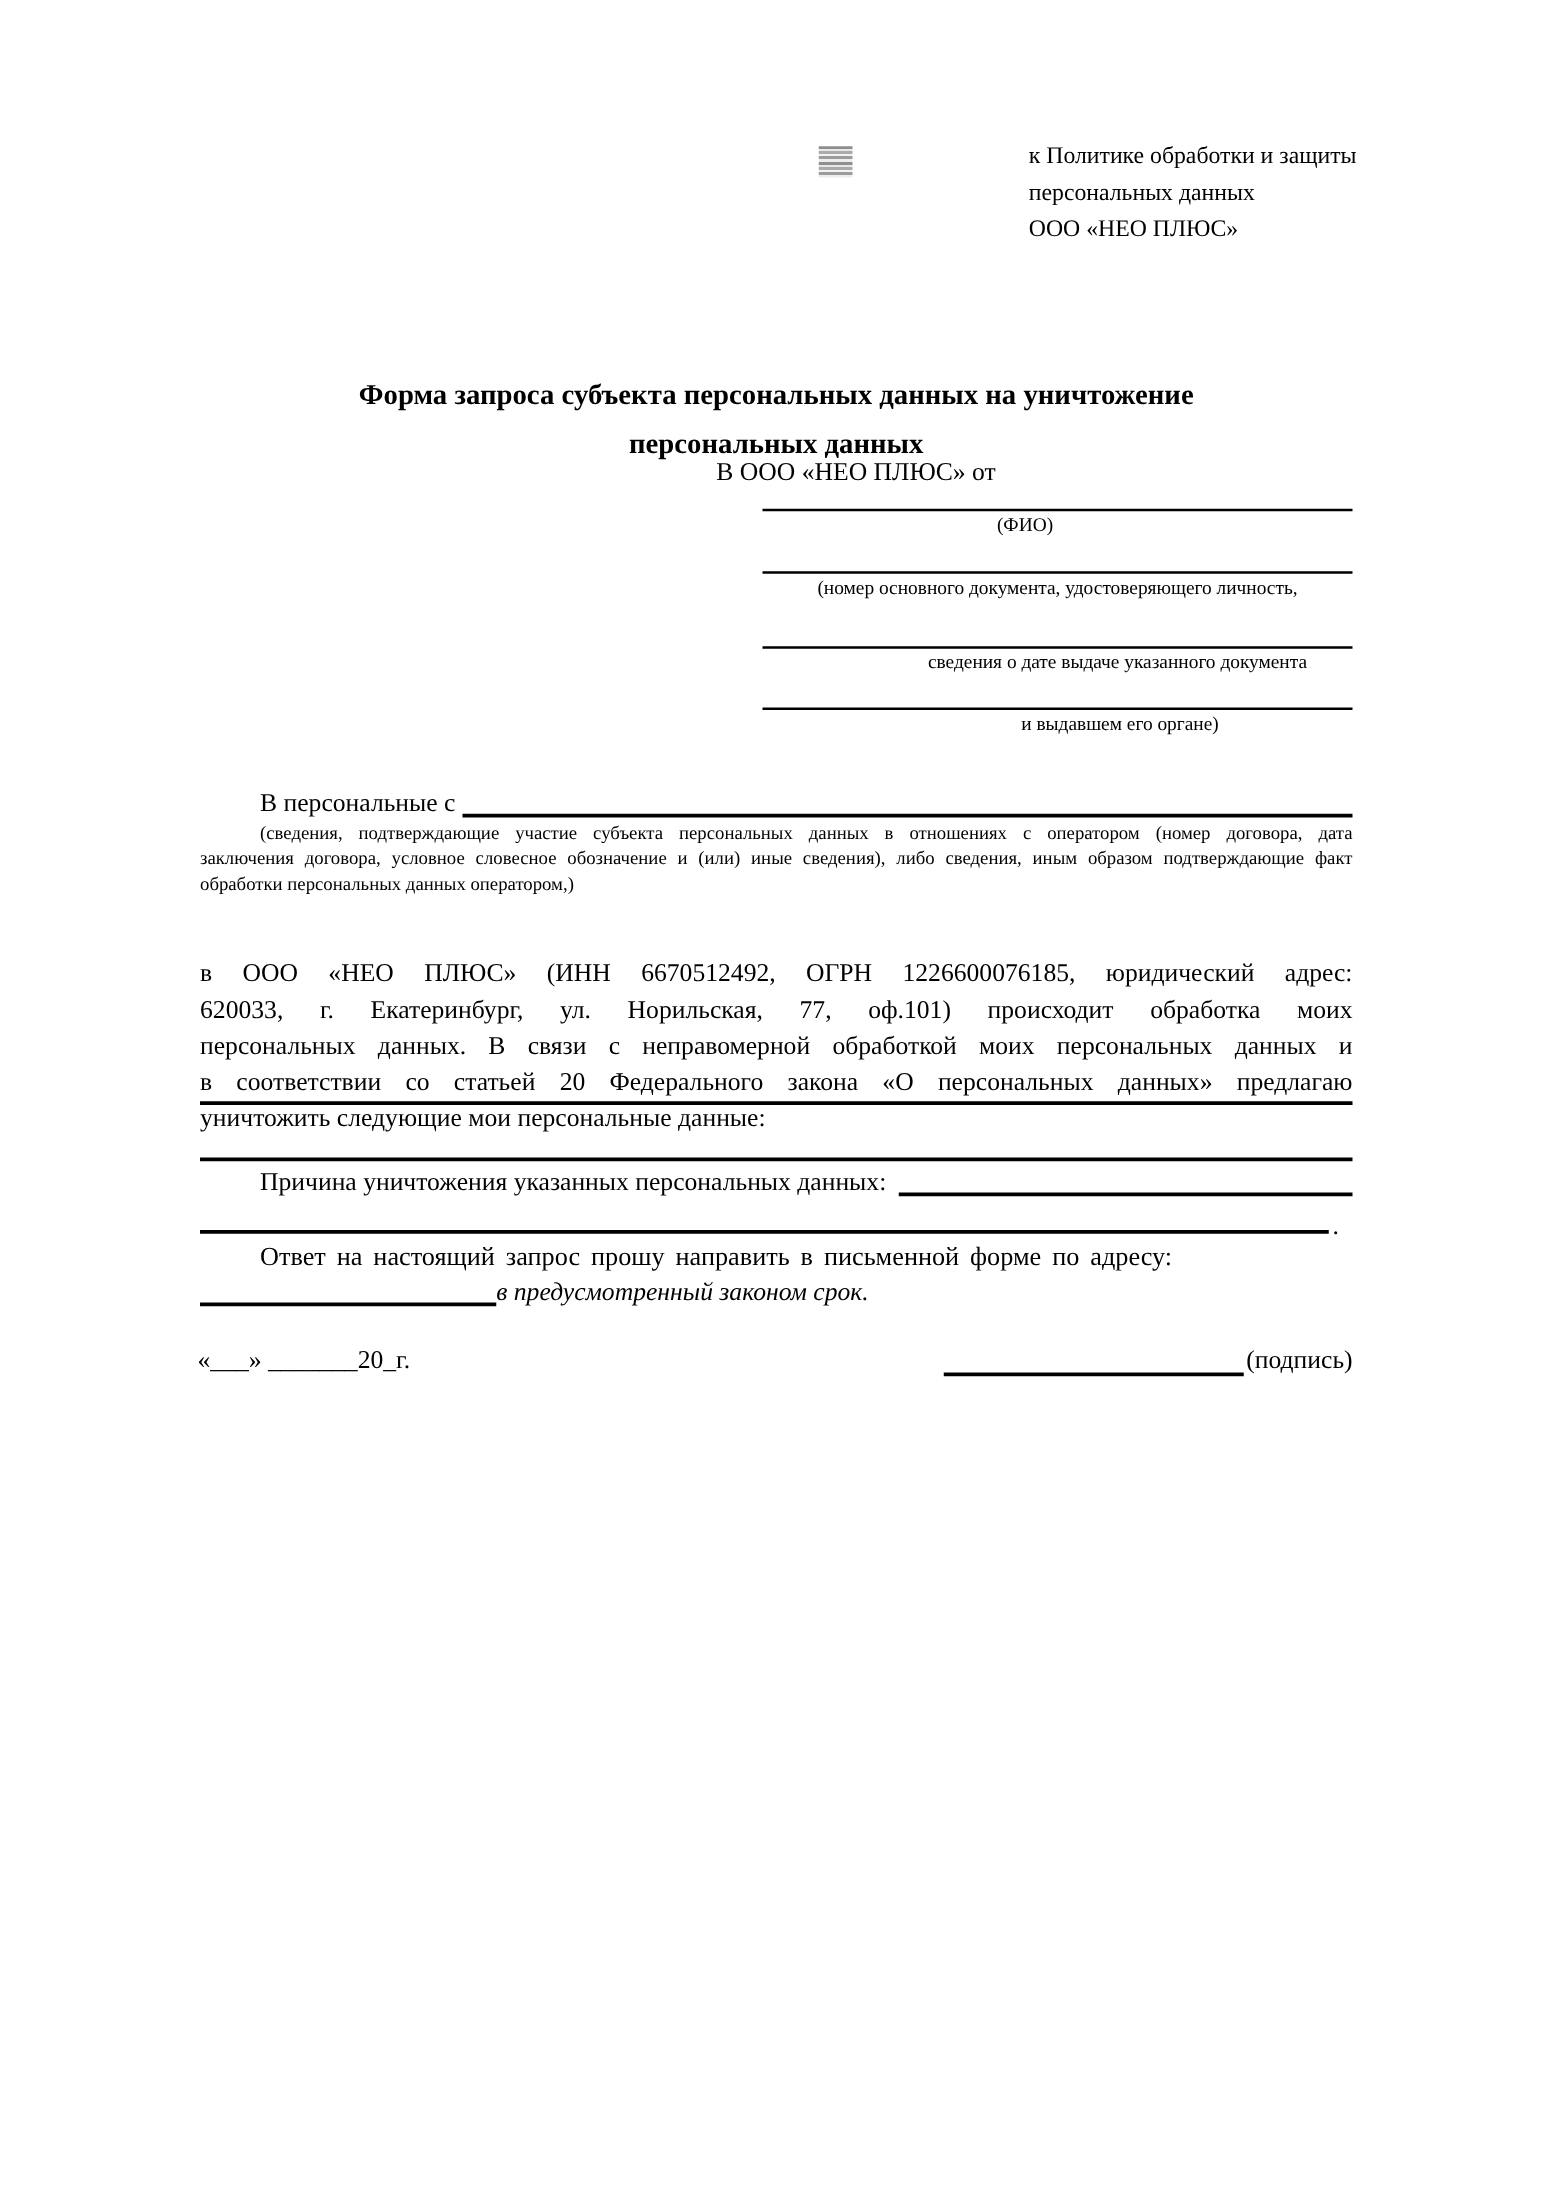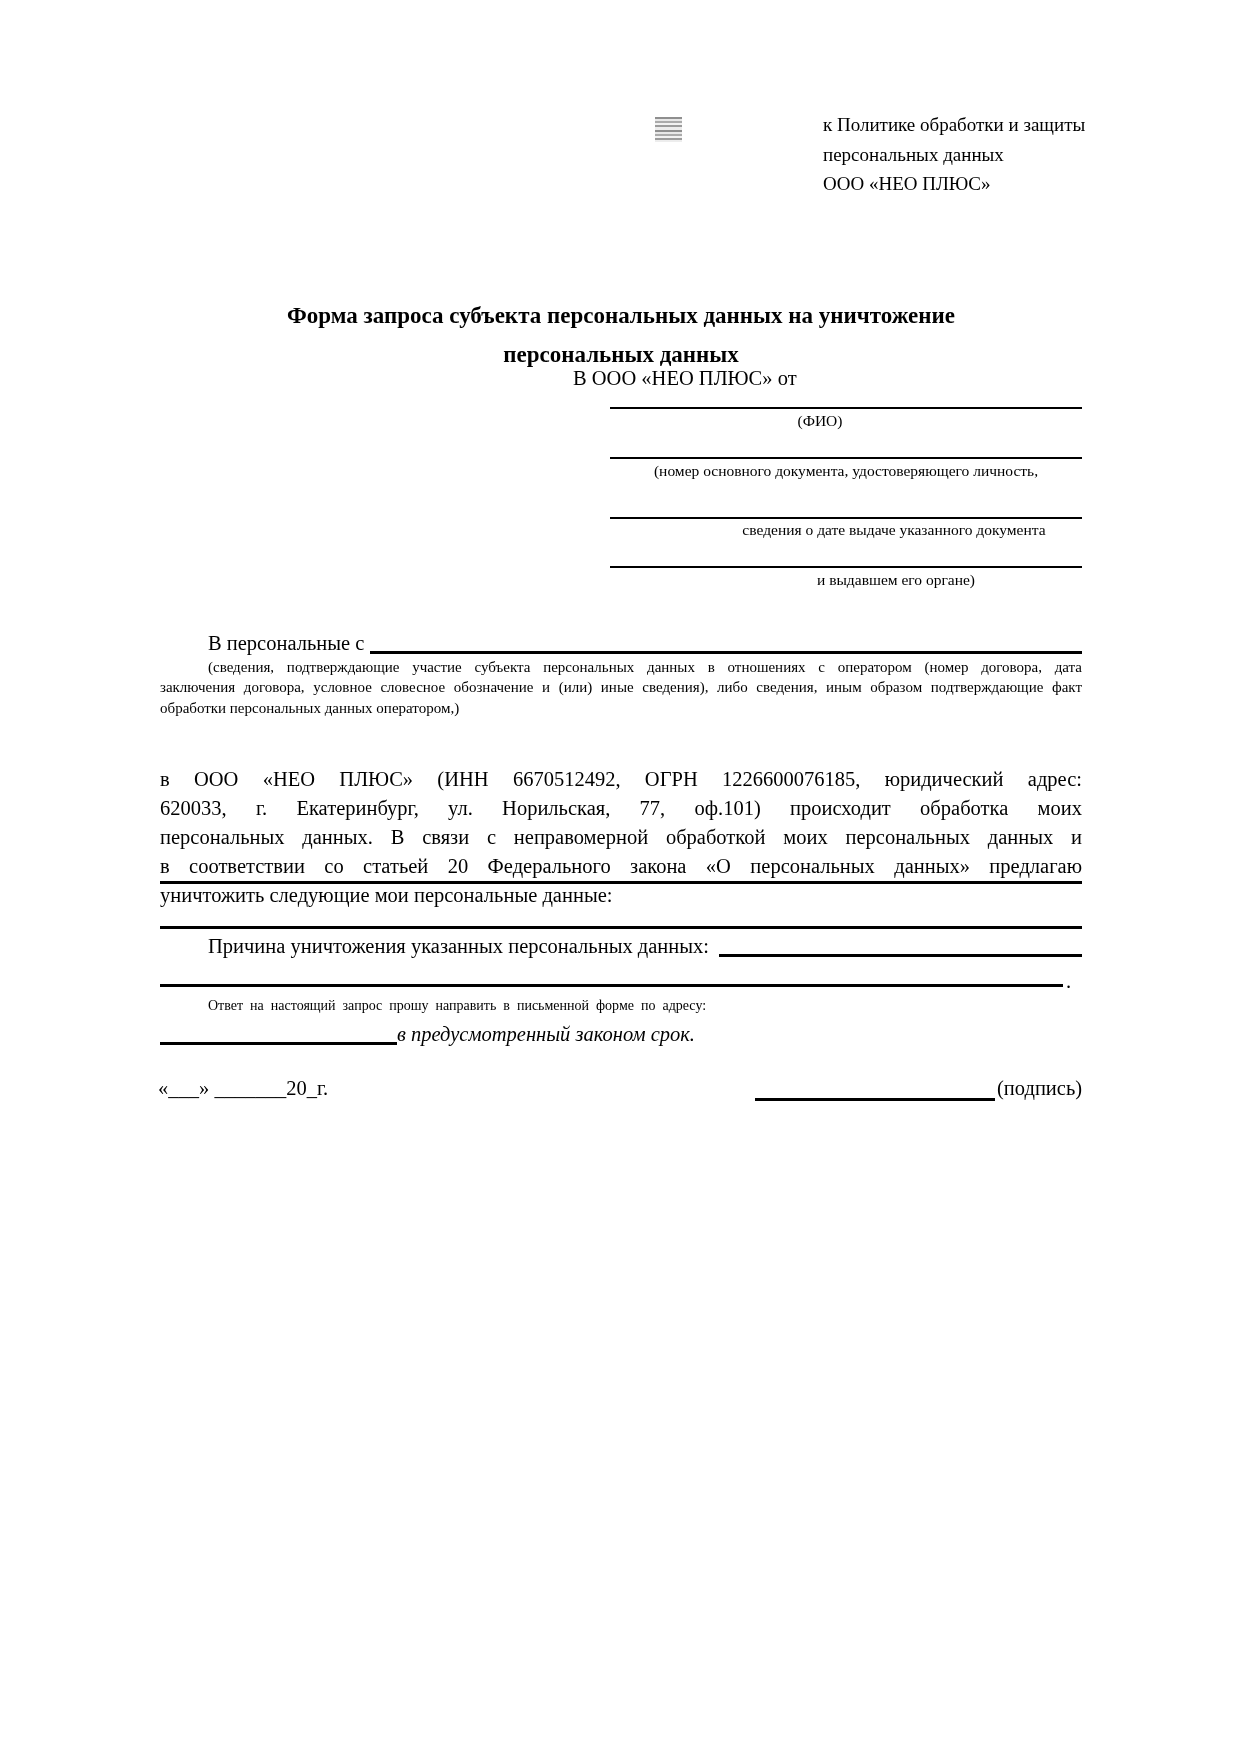--- a/index.html
+++ b/index.html
@@ -57,21 +57,21 @@
   .blankB { left:160px; top:926px; width:922px; }
 
   .reason { left:160px; top:932px; width:922px; display:flex; align-items:stretch;
             font-size:20.5px; line-height:29px; }
   .reason .lead { padding-left:48px; white-space:nowrap; }
   .reason .fill { margin-left:10px; }
 
   .blankC { left:160px; top:984px; width:903px; }
   .term   { left:1066px; top:970px; font-size:20.5px; }
 
-  .resp1 { left:160px; top:991px; width:922px; font-size:14px; line-height:29px;
+  .resp1 { left:160px; top:991px; width:922px; font-size:21px; line-height:29px;
            text-indent:48px; word-spacing:3.5px; white-space:nowrap; }
   .resp2 { left:160px; top:1020px; width:922px; display:flex; align-items:stretch;
            font-size:20.5px; line-height:29px;font-style:italic; }
   .resp2 .fill2 { width:237px; flex:0 0 auto; border-bottom:3px solid #000; margin-bottom:4px; }
   .resp2 .tail { white-space:nowrap; }
 
   .dateline { left:158px; top:1077px; font-size:20.5px; white-space:nowrap; }
   .sigline  { left:755px; top:1098px; width:240px; }
   .sigcap   { left:997px; top:1077px; font-size:20.5px; white-space:nowrap; }
 </style>

